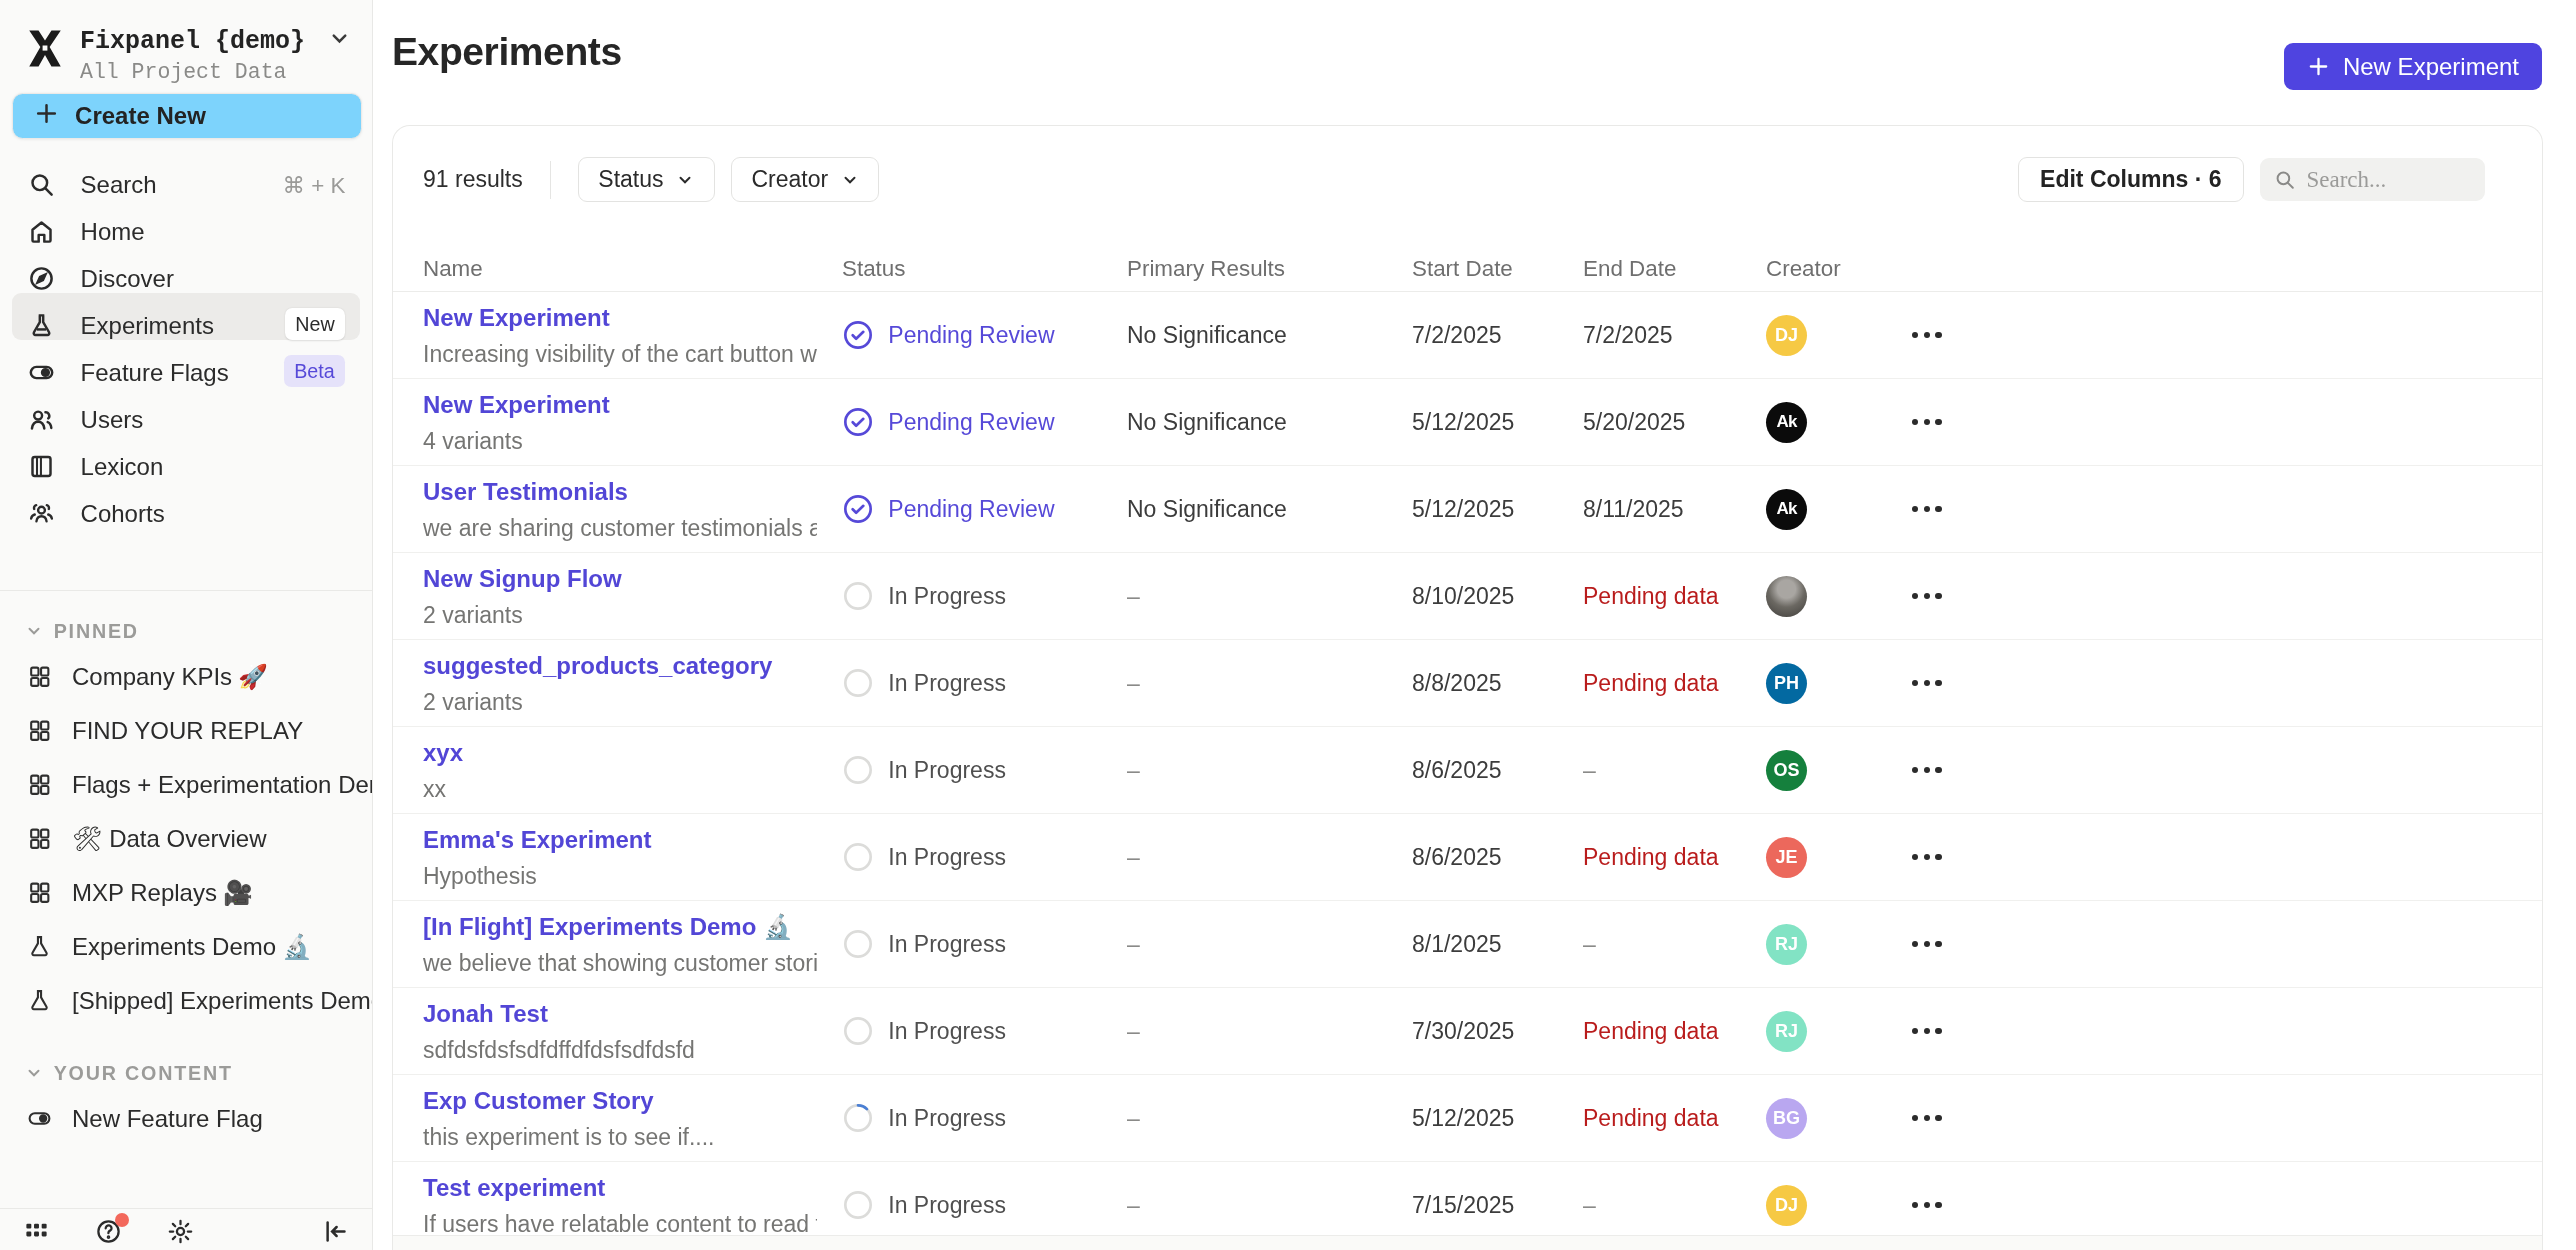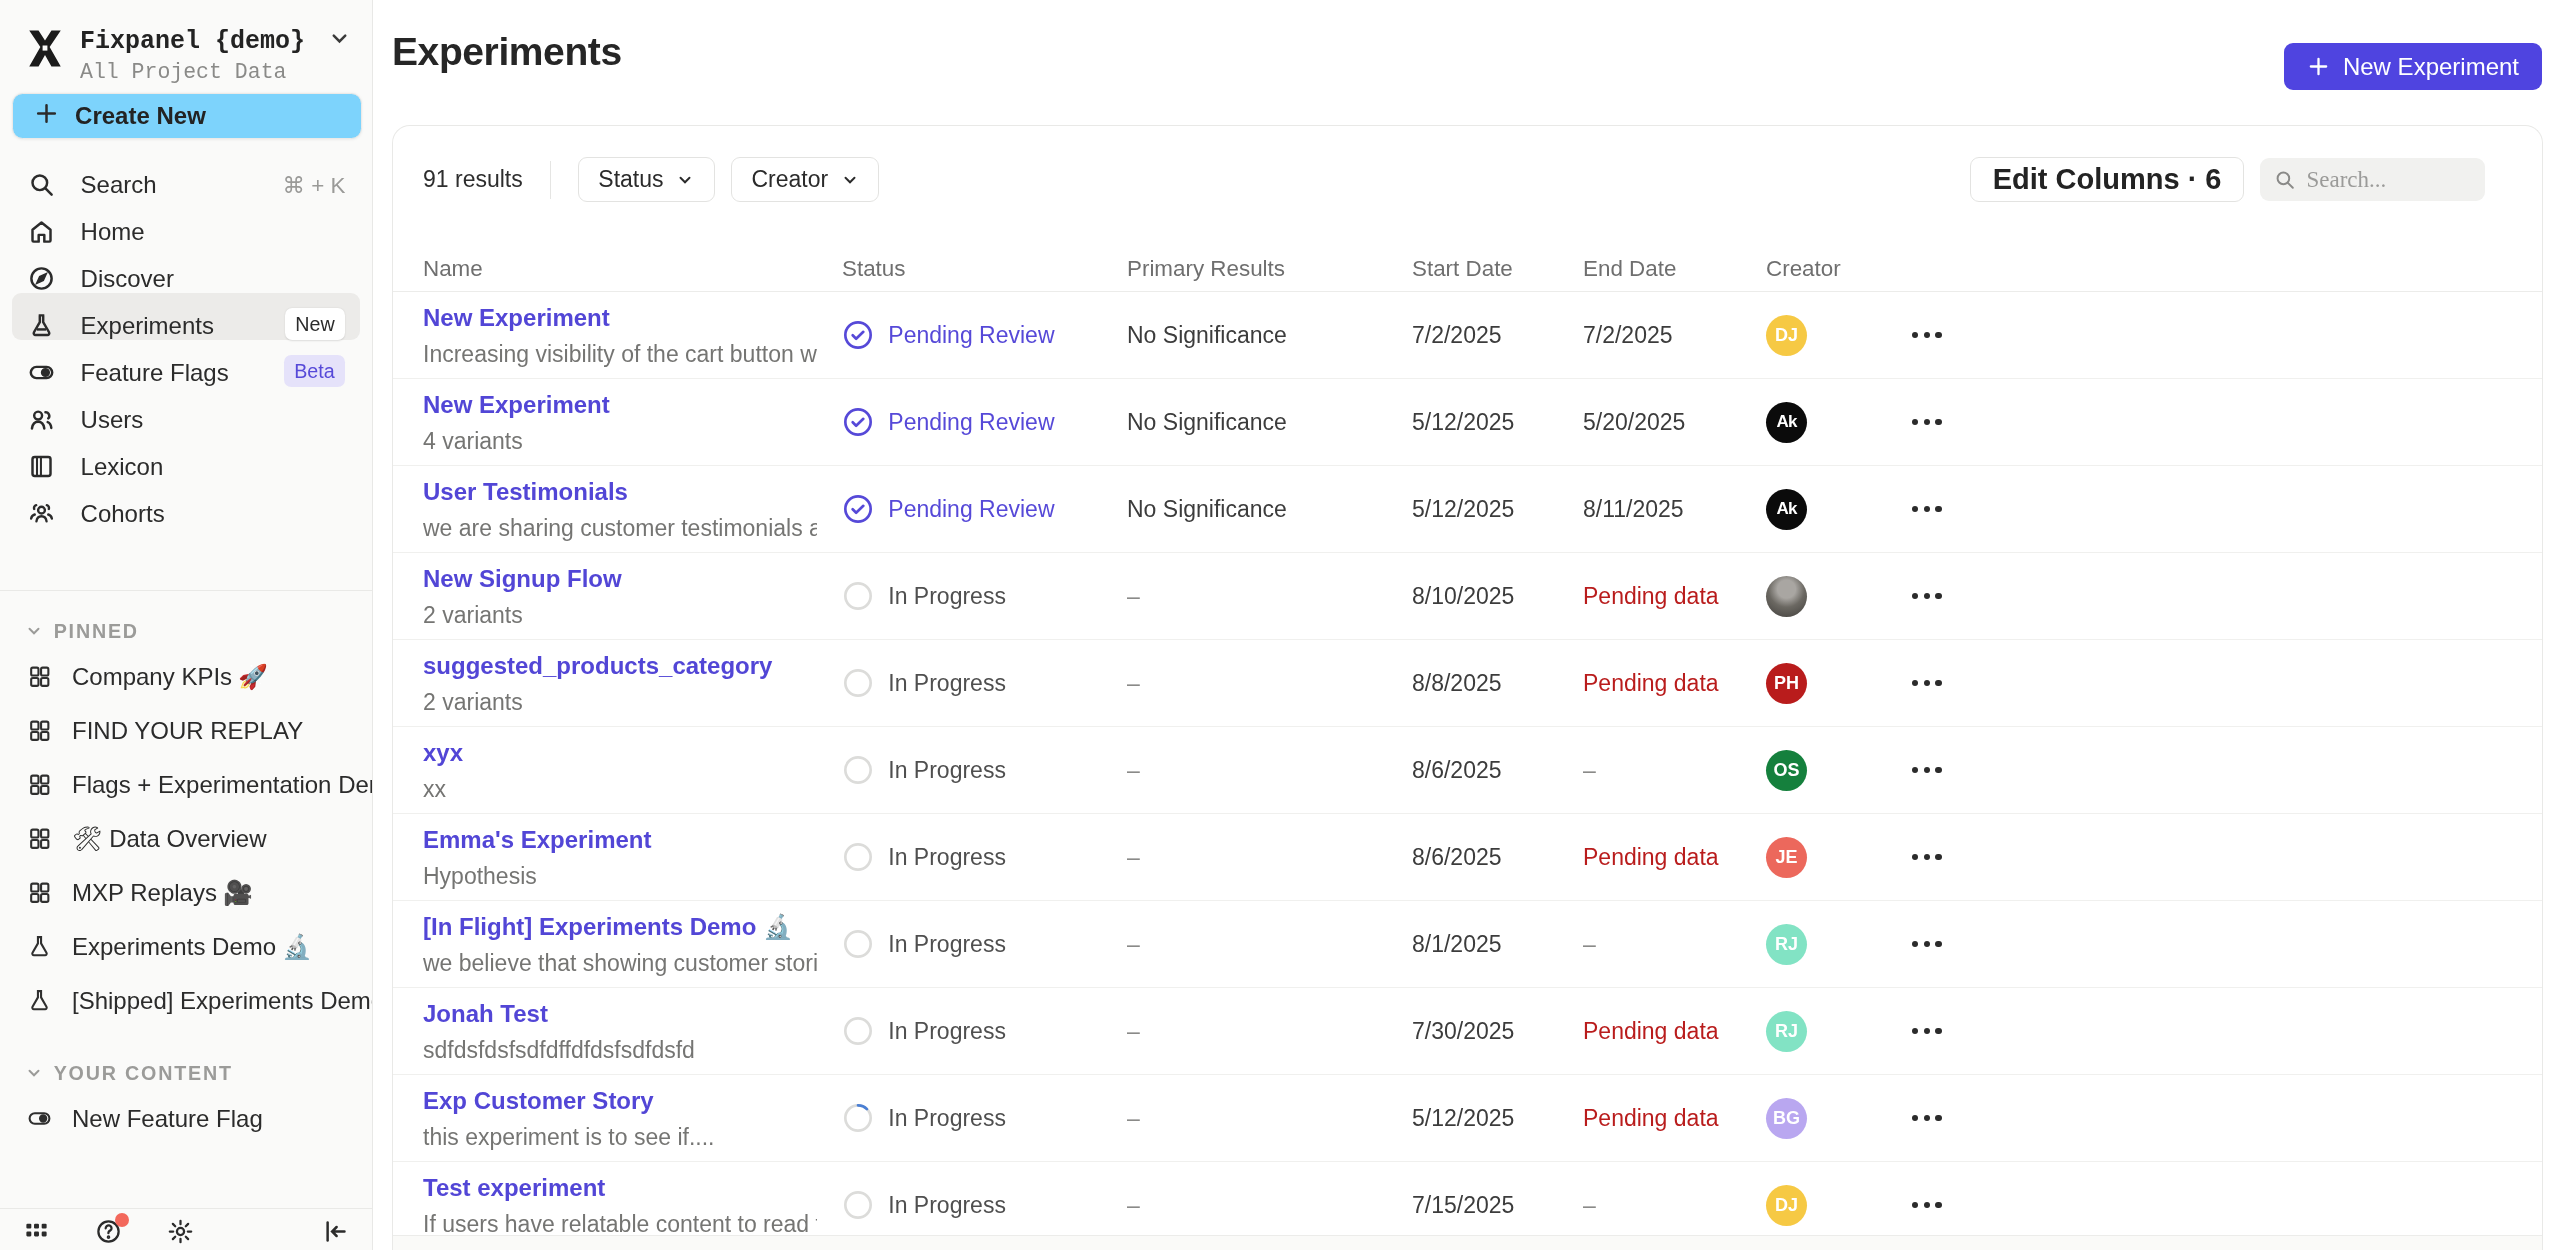--- a/index.html
+++ b/index.html
@@ -50,21 +50,21 @@
   .new-exp-btn svg { width:23px; height:23px; }
 
   .card { position:absolute; left:18px; right:33px; top:125px; bottom:0; background:#fff; border:0.9px solid #e9e9e7; border-bottom:none; border-radius:18px 18px 0 0; overflow:hidden; }
 
   .toolbar-row { position:absolute; top:31px; left:30px; right:57px; height:45px; display:flex; align-items:center; }
   .results { font-size:23px; color:#2e2e2e; }
   .vdiv { width:0.9px; height:38px; background:#e5e5e3; margin:0 27px; }
   .filter-btn { height:45px; background:#fff; border:0.9px solid #e3e3e1; border-radius:9px; padding:0 19.7px; display:flex; align-items:center; gap:12.5px; font-size:23px; color:#2b2b2b; cursor:pointer; font-family:inherit; margin-right:16px; }
   .filter-btn svg { width:18px; height:18px; color:#2b2b2b; }
   .toolbar-right { margin-left:auto; display:flex; align-items:center; gap:16px; }
-  .edit-cols { height:45px; background:#fff; border:0.9px solid #e3e3e1; border-radius:9px; padding:0 21.5px; display:flex; align-items:center; font-size:29px; font-weight:600; color:#232323; cursor:pointer; font-family:inherit; }
+  .edit-cols { height:45px; background:#fff; border:0.9px solid #e3e3e1; border-radius:9px; padding:0 21.5px; display:flex; align-items:center; font-size:23px; font-weight:600; color:#232323; cursor:pointer; font-family:inherit; }
   .search-box { width:225px; height:43px; background:#f1f1ef; border-radius:9px; display:flex; align-items:center; padding:0 14.3px; gap:10.7px; }
   .search-box svg { width:21.5px; height:21.5px; color:#8a8a88; flex:none; }
   .search-box input { border:none; outline:none; background:transparent; font-size:23px; color:#2e2e2e; width:100%; font-family:Liberation Serif, serif; }
   .search-box input::placeholder { color:#9b9b99; }
 
   .thead { position:absolute; top:116px; left:0; right:0; height:50px; border-bottom:0.9px solid #ececea; font-size:22.4px; color:#6f6f6f; }
   .thead span { position:absolute; top:14.3px; }
   .tc-name { left:30px; } .tc-status { left:449px; } .tc-primary { left:734px; }
   .tc-start { left:1019px; } .tc-end { left:1190px; } .tc-creator { left:1373px; }
 
@@ -456,21 +456,21 @@
           <div class="c-status st-progress">
             <svg viewBox="0 0 24 24" fill="none" stroke="#dcdcda" stroke-width="2">
                 <circle cx="12" cy="12" r="9.5"></circle>
               </svg>
             <span class="st-label">In Progress</span>
             </div>
           <div class="cell c-primary dash">–</div>
           <div class="cell c-start">8/8/2025</div>
           <div class="cell c-end muted">Pending data</div>
           <div class="c-avatar">
-              <span class="avatar" style="background: #b91c1c;">PH</span>
+              <span class="avatar" style="background: #0369a1;">PH</span>
             </div>
           <div class="c-dots">
               <i></i>
               <i></i>
               <i></i>
             </div>
         </div>
 
         <div class="trow">
           <div class="c-name"><a class="row-link">xyx</a>

